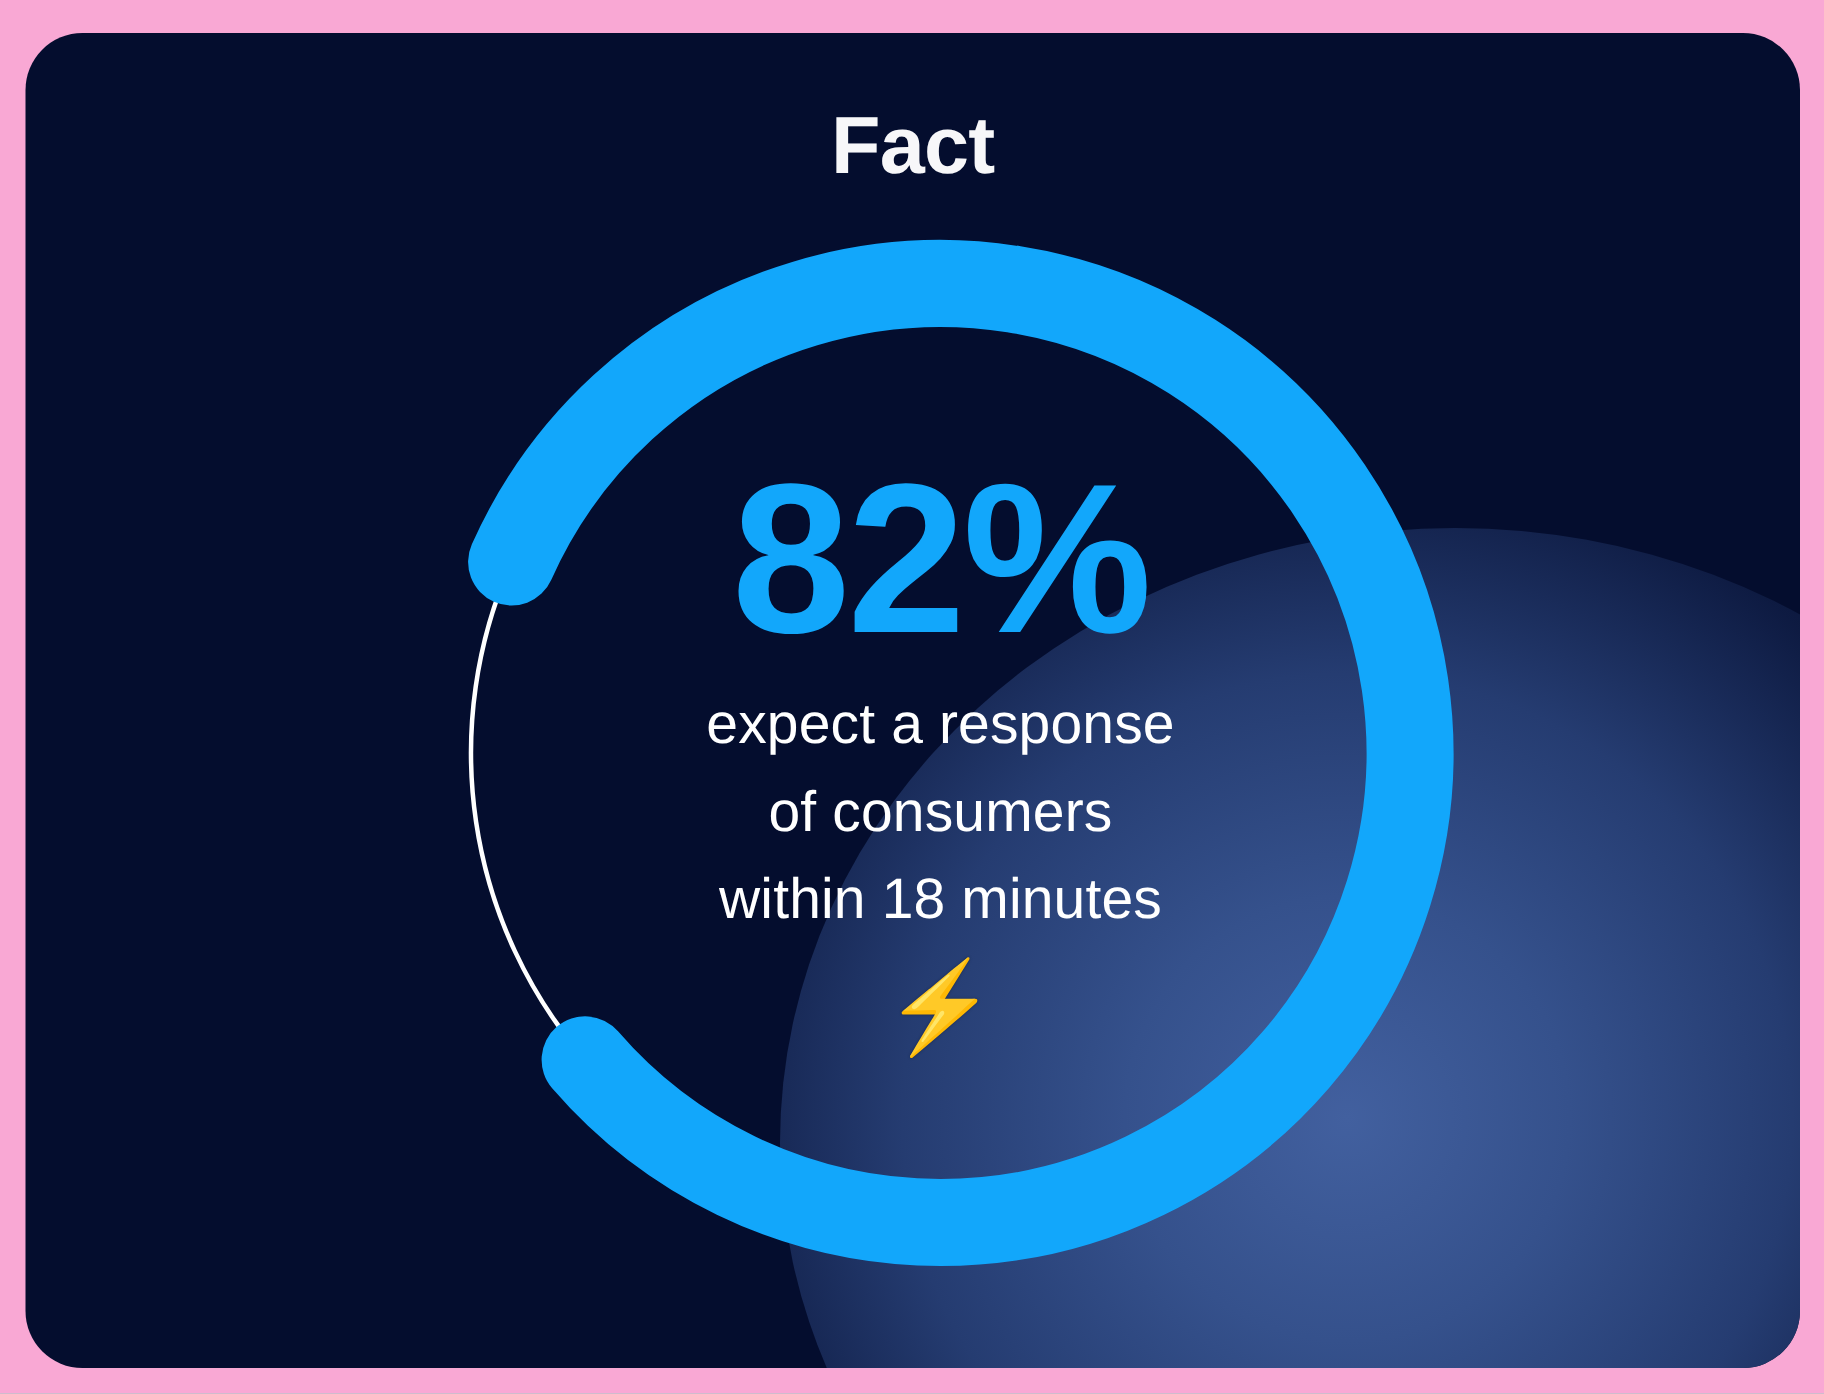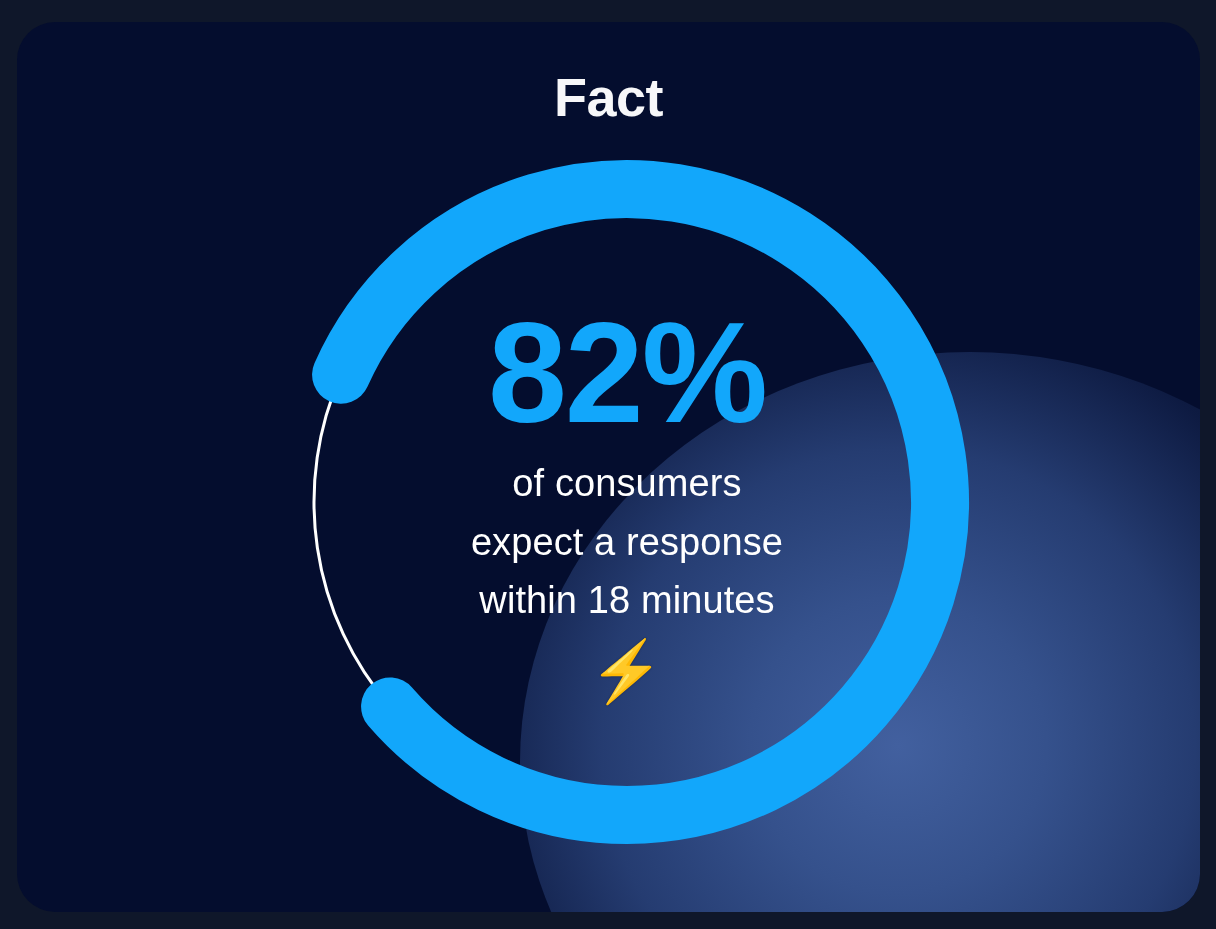--- a/index.html
+++ b/index.html
@@ -13,21 +13,21 @@
     height: 929px;
     overflow: hidden;
     font-family: "Liberation Sans", sans-serif;
     -webkit-font-smoothing: antialiased;
   }
 
   .stage {
     position: relative;
     width: 1216px;
     height: 929px;
-    background: #0f172a;
+    background: #f9a8d4;
   }
 
   
   .fact-card {
     position: absolute;
     left: 17px;
     top: 22px;
     width: 1183px;
     height: 890px;
     border-radius: 38px;
@@ -134,22 +134,22 @@
       <svg class="donut-svg" viewBox="0 0 686 686">
 
         <path id="track-arc" fill="none" stroke="#ffffff" stroke-width="3" stroke-linecap="round" d="M 106.06 547.52 A 313 313 0 0 1 57.06 215.69"></path>
 
         <path id="value-arc" fill="none" stroke="#12a7fb" stroke-width="58" stroke-linecap="round" d="M 57.06 215.69 A 313 313 0 1 1 106.06 547.52"></path>
       </svg>
 
       <div class="donut-center">
         <div class="pct-value">82%</div>
         <div class="fact-text">
+          <span class="ln">expect a response</span>
           <span class="ln">of consumers</span>
-          <span class="ln">expect a response</span>
           <span class="ln">within 18 minutes</span>
         </div>
         <div class="fact-emoji">⚡</div>
       </div>
 
     </div>
 
   </div>
 </div>
 

